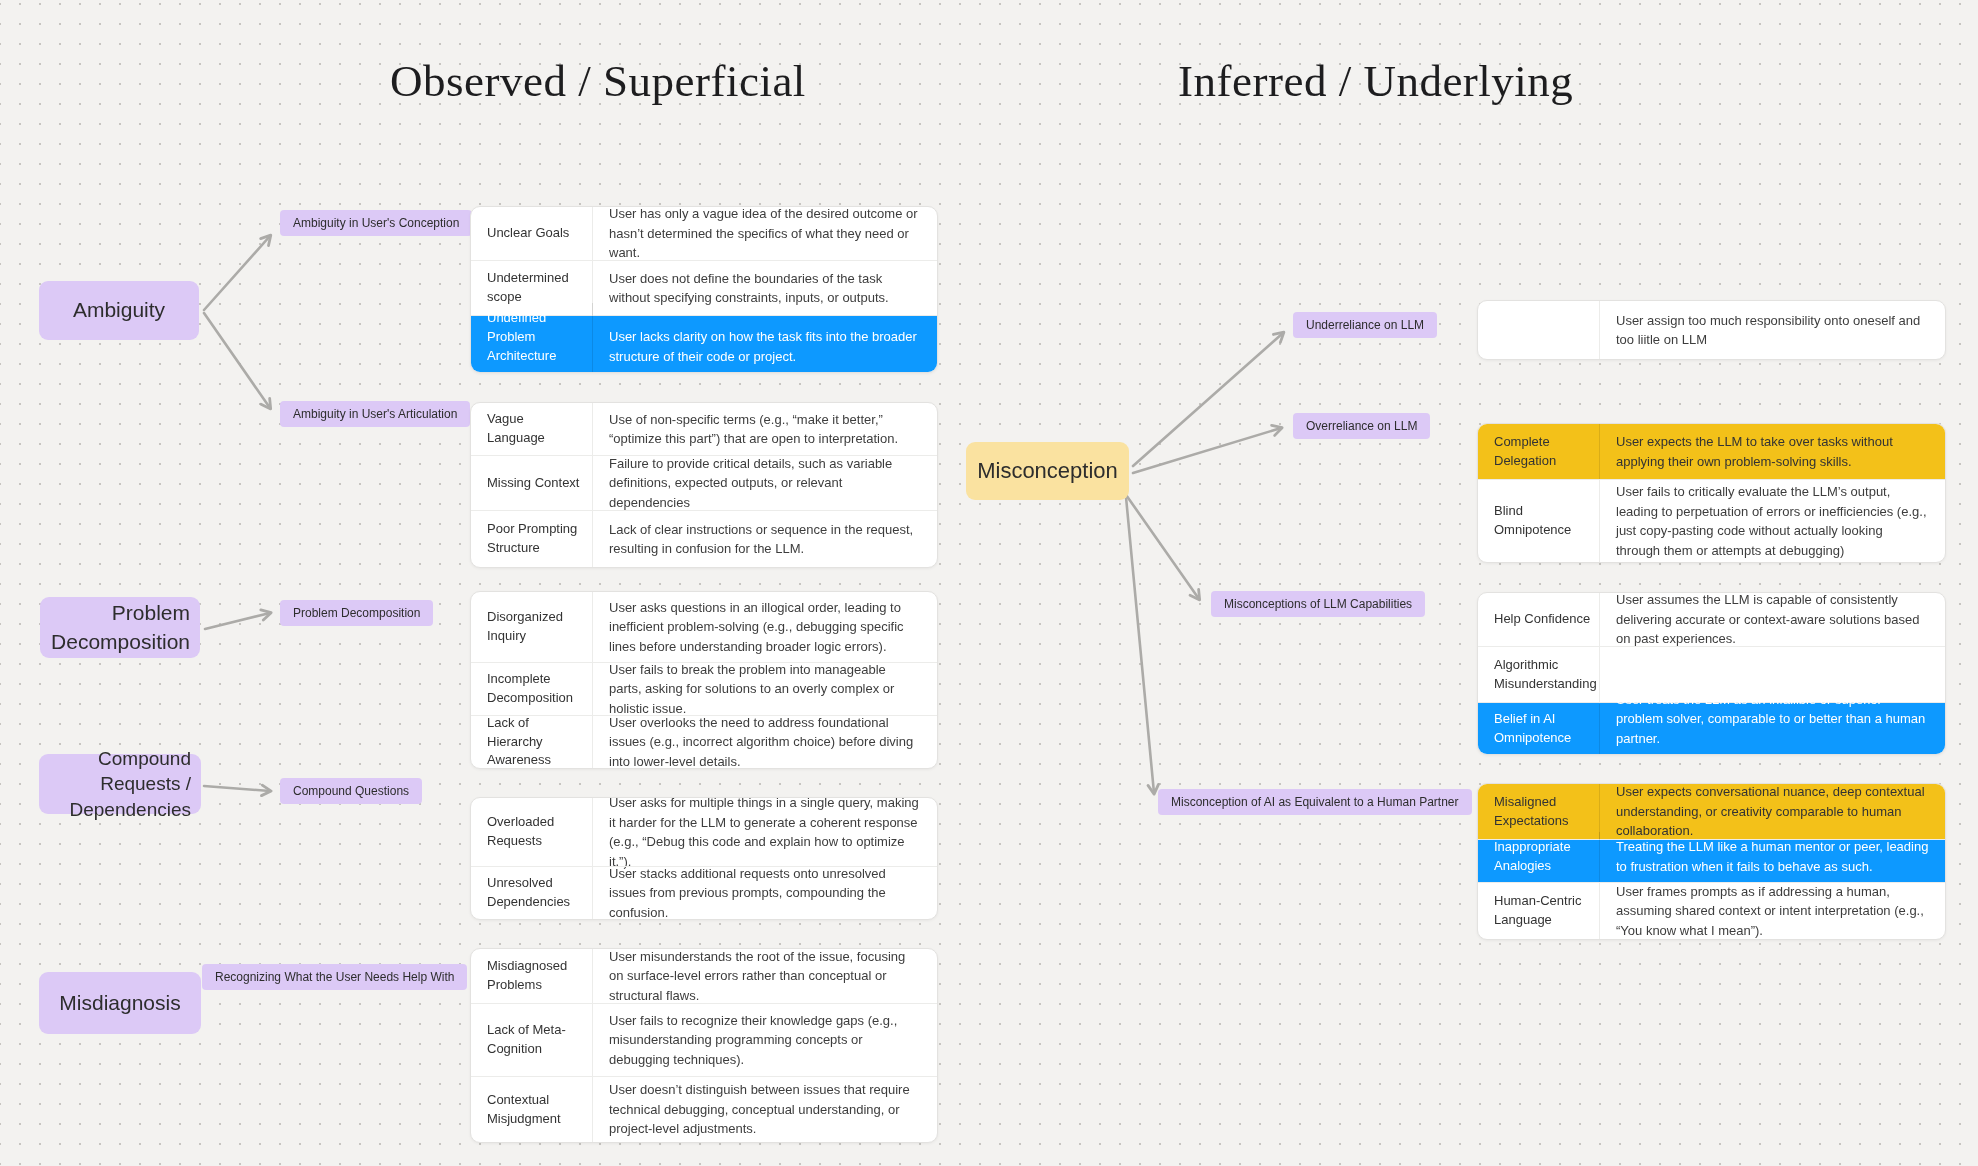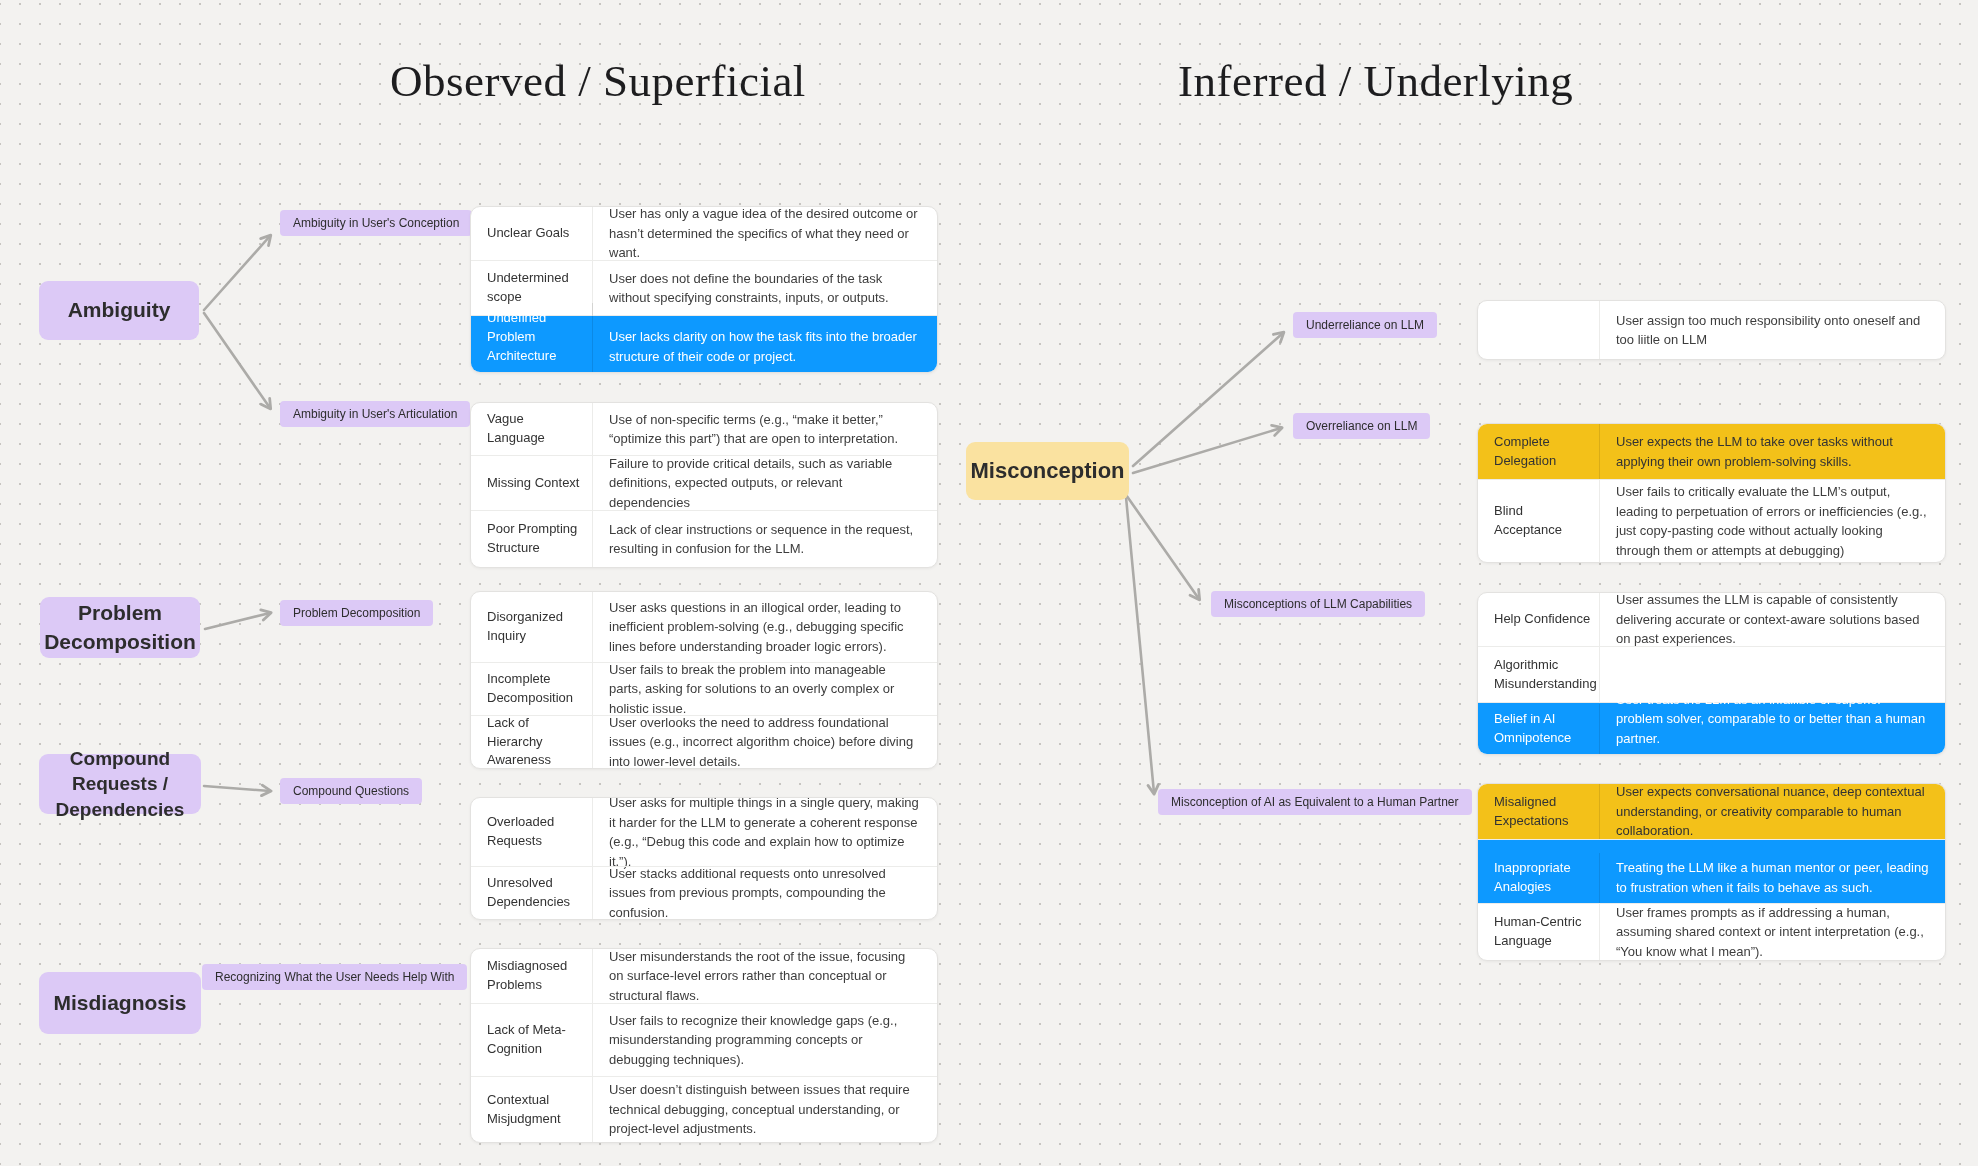--- a/index.html
+++ b/index.html
@@ -9,22 +9,22 @@
     background-image:radial-gradient(circle,#C7C5C1 1.3px,transparent 1.5px);
     background-size:20px 20px;background-position:10px 14px;
     font-family:"Liberation Sans",sans-serif;
   }
   .stitle{
     position:absolute;font-family:"Liberation Serif","DejaVu Serif",serif;
     font-size:45px;font-weight:500;color:#1d1d1f;letter-spacing:.5px;white-space:nowrap;
   }
   .node{
     position:absolute;background:#DCC9F6;border-radius:9px;
-    display:flex;align-items:center;justify-content:center;text-align:center;
-    color:#2d2d2d;font-size:21px;line-height:1.35;padding:6px 10px;box-sizing:border-box;font-weight:bold;
+    display:flex;align-items:center;justify-content:center;text-align:right;
+    color:#2d2d2d;font-size:21px;line-height:1.35;padding:6px 10px;box-sizing:border-box;
   }
   .node.yellow{background:#FAE2A0;font-size:22px;}
   .node.small-text{font-size:19px;}
   .lbl{
     position:absolute;background:#DCC9F6;border-radius:4px;
     color:#2d2d2d;font-size:12px;font-weight:500;padding:6px 13px;white-space:nowrap;
   }
   .tbl{
     position:absolute;background:#ffffff;border:1px solid #E3E2E0;border-radius:10px;
     overflow:hidden;box-shadow:0 1px 3px rgba(0,0,0,.05);
@@ -179,21 +179,21 @@
       <div class="desc">User assign too much responsibility onto oneself and too liitle on LLM</div>
     </div>
   </div>
 
   <div class="tbl" style="left:1477px;top:423px;width:469px">
     <div class="row yellow" style="height:55px">
       <div class="term">Complete Delegation</div>
       <div class="desc">User expects the LLM to take over tasks without applying their own problem-solving skills.</div>
     </div>
     <div class="row" style="height:83px">
-      <div class="term">Blind Acceptance</div>
+      <div class="term">Blind Omnipotence</div>
       <div class="desc">User fails to critically evaluate the LLM’s output, leading to perpetuation of errors or inefficiencies (e.g., just copy-pasting code without actually looking through them or attempts at debugging)</div>
     </div>
   </div>
 
   <div class="tbl" style="left:1477px;top:592px;width:469px">
     <div class="row" style="height:53px">
       <div class="term">Help Confidence</div>
       <div class="desc">User assumes the LLM is capable of consistently delivering accurate or context-aware solutions based on past experiences.</div>
     </div>
     <div class="row" style="height:56px">
@@ -203,21 +203,21 @@
       <div class="term">Belief in AI Omnipotence</div>
       <div class="desc">User treats the LLM as an infallible or superior problem solver, comparable to or better than a human partner.</div>
     </div>
   </div>
 
   <div class="tbl" style="left:1477px;top:783px;width:469px">
     <div class="row yellow" style="height:55px">
       <div class="term">Misaligned Expectations</div>
       <div class="desc">User expects conversational nuance, deep contextual understanding, or creativity comparable to human collaboration.</div>
     </div>
-    <div class="row blue" style="height:64px">
+    <div class="row blue" style="height:43px">
       <div class="term">Inappropriate Analogies</div>
       <div class="desc">Treating the LLM like a human mentor or peer, leading to frustration when it fails to behave as such.</div>
     </div>
     <div class="row" style="height:57px">
       <div class="term">Human-Centric Language</div>
       <div class="desc">User frames prompts as if addressing a human, assuming shared context or intent interpretation (e.g., “You know what I mean”).</div>
     </div>
   </div>
 
 </div>

